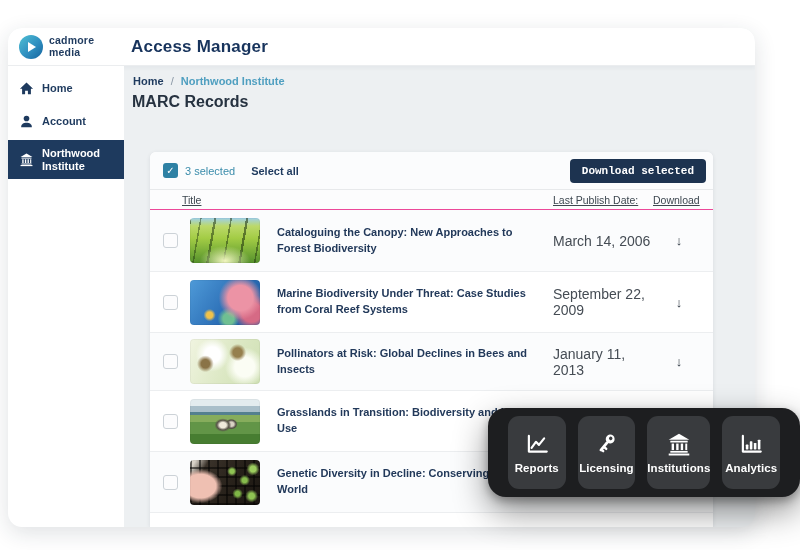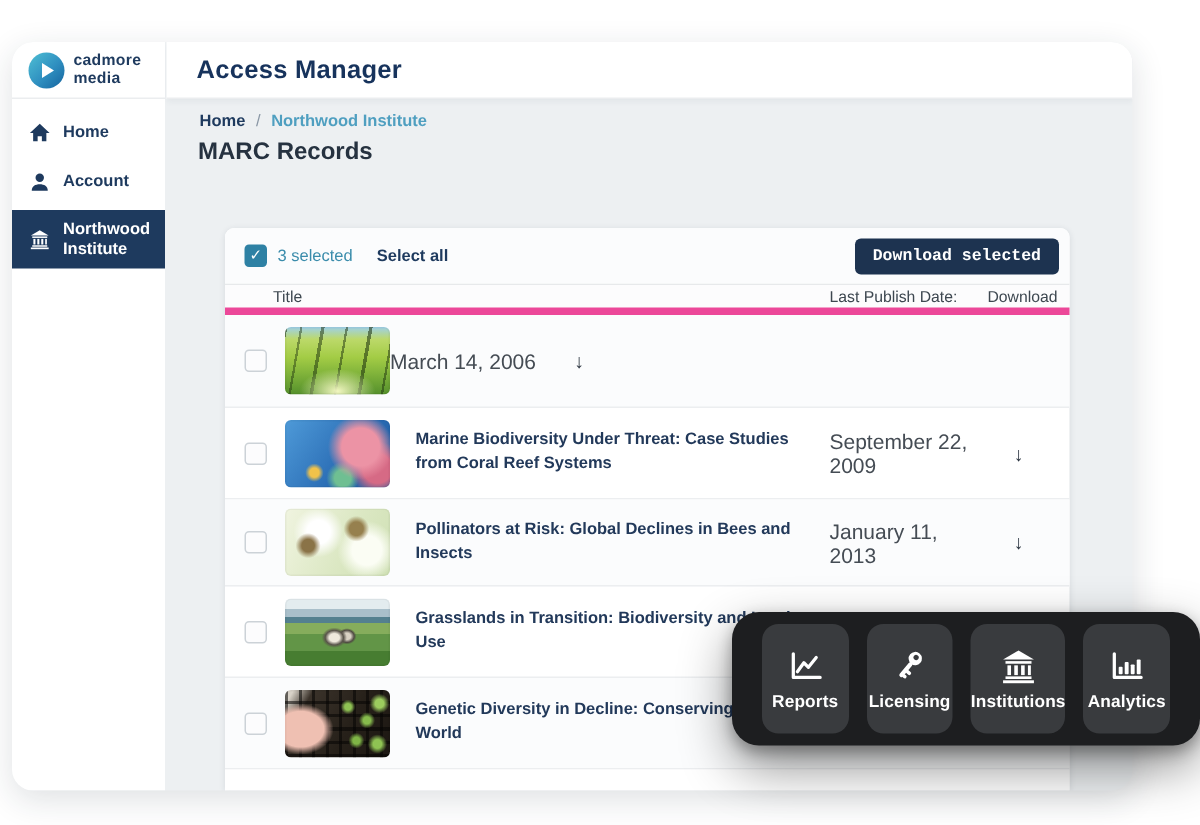--- a/index.html
+++ b/index.html
@@ -6,21 +6,21 @@
   html,body { width:800px; height:550px; }
   body { font-family:"Liberation Sans","DejaVu Sans",sans-serif; background:#ffffff; overflow:hidden; }
   .stage { position:relative; width:800px; height:550px; background:#ffffff; }
 
   
   .window { position:absolute; left:8px; top:28px; width:747px; height:499px;
     background:#edf0f2; border-radius:14px; overflow:hidden;
     box-shadow:0 6px 22px rgba(30,40,60,.14); }
 
   
-  .sidebar { position:absolute; left:0; top:0; width:102px; height:100%; background:#ffffff; z-index:3; }
+  .sidebar { position:absolute; left:0; top:0; width:116px; height:100%; background:#ffffff; z-index:3; }
   .logo-block { height:38px; display:flex; align-items:center; gap:6px; padding-left:11px;
     border-bottom:1px solid #ebedef; }
   .logo-mark { width:24px; height:24px; border-radius:50%; flex:none; position:relative;
     background:linear-gradient(135deg,#4fc0d4 0%,#2f8fc0 55%,#14639e 100%); }
   .logo-mark::after { content:""; position:absolute; left:9px; top:7px;
     border-left:8px solid #ffffff; border-top:5px solid transparent; border-bottom:5px solid transparent; }
   .logo-text { font-size:10.5px; font-weight:bold; color:#1e3a5e; line-height:1.08; letter-spacing:.2px; }
   .nav { padding-top:8px; display:flex; flex-direction:column; }
   .nav-item { display:flex; align-items:center; gap:8px; padding:7px 0 7px 11px;
     font-size:11px; font-weight:bold; color:#1e3a5e; cursor:pointer; line-height:1.15; }
@@ -50,25 +50,25 @@
   .sel-bar { height:38px; background:#fbfcfd; border-bottom:1px solid #e7e9eb; border-radius:6px 6px 0 0;
     display:flex; align-items:center; padding:0 7px 0 13px; }
   .checkbox { width:15px; height:15px; border-radius:3px; flex:none; }
   .checkbox.checked { background:#2e81a4; color:#ffffff; font-size:10px; line-height:15px; text-align:center; font-weight:bold; }
   .checkbox.empty { background:#fcfcfd; border:1.5px solid #ccd2d7; }
   .sel-count { margin-left:7px; font-size:11px; font-weight:normal; color:#3a8cab; }
   .sel-all { margin-left:16px; font-size:11px; font-weight:bold; color:#1e3a5e; cursor:pointer; }
   .dl-btn { margin-left:auto; background:#1d3350; color:#ffffff; border:none; border-radius:4px;
     font-family:Liberation Mono, monospace; font-size:11px; font-weight:bold; padding:6px 12px; cursor:pointer; }
 
-  .col-hdr { height:20px; background:#fcfcfd; border-bottom:5px solid #ec4899;
-    display:flex; align-items:center; font-size:10.5px; color:#3d4750; }
+  .col-hdr { height:20px; background:#fcfcfd; border-bottom:1px solid #ec4899;
+    display:flex; align-items:center; font-size:10.5px; color:#3d4750;text-decoration:underline; }
   .col-title { margin-left:32px; flex:1; }
   .col-date { width:100px; }
-  .col-dl { width:60px; text-align:right; padding-right:8px; }
+  .col-dl { width:60px; text-align:left; padding-right:8px; }
 
   .row { display:flex; align-items:center; border-bottom:1px solid #eceef0; padding:0 0 0 13px; }
   .row:nth-child(odd) { background:#fbfcfd; }
   .r1 { height:62px; } .r2 { height:61px; } .r3 { height:58px; } .r4 { height:61px; } .r5 { height:61px; }
   .row-stub { flex:1; background:#ffffff; }
   .thumb { width:70px; height:45px; border-radius:4px; flex:none; margin-left:12px; box-shadow:0 0 0 1px rgba(0,0,0,.04) inset; }
   .row-title { flex:1; margin:0 12px 0 17px; font-size:11px; font-weight:bold; color:#22395a; line-height:1.45; }
   .row-date { width:100px; font-size:14px; color:#454c54; flex:none; }
   .row-dl { width:60px; text-align:center; font-size:13px; font-weight:bold; color:#2b3440; cursor:pointer; flex:none; padding-right:8px; }
 
@@ -183,20 +183,21 @@
 
         <div class="col-hdr">
           <span class="col-title">Title</span>
           <span class="col-date">Last Publish Date:</span>
           <span class="col-dl">Download</span>
         </div>
 
         <div class="row r1">
           <span class="checkbox empty"></span>
           <span class="thumb thumb-forest"></span>
+          <span class="row-title">Cataloguing the Canopy: New Approaches to Forest Biodiversity</span>
           <span class="row-date">March 14, 2006</span>
           <span class="row-dl">↓</span>
         </div>
 
         <div class="row r2">
           <span class="checkbox empty"></span>
           <span class="thumb thumb-coral"></span>
           <span class="row-title">Marine Biodiversity Under Threat: Case Studies from Coral Reef Systems</span>
           <span class="row-date">September 22, 2009</span>
           <span class="row-dl">↓</span>

